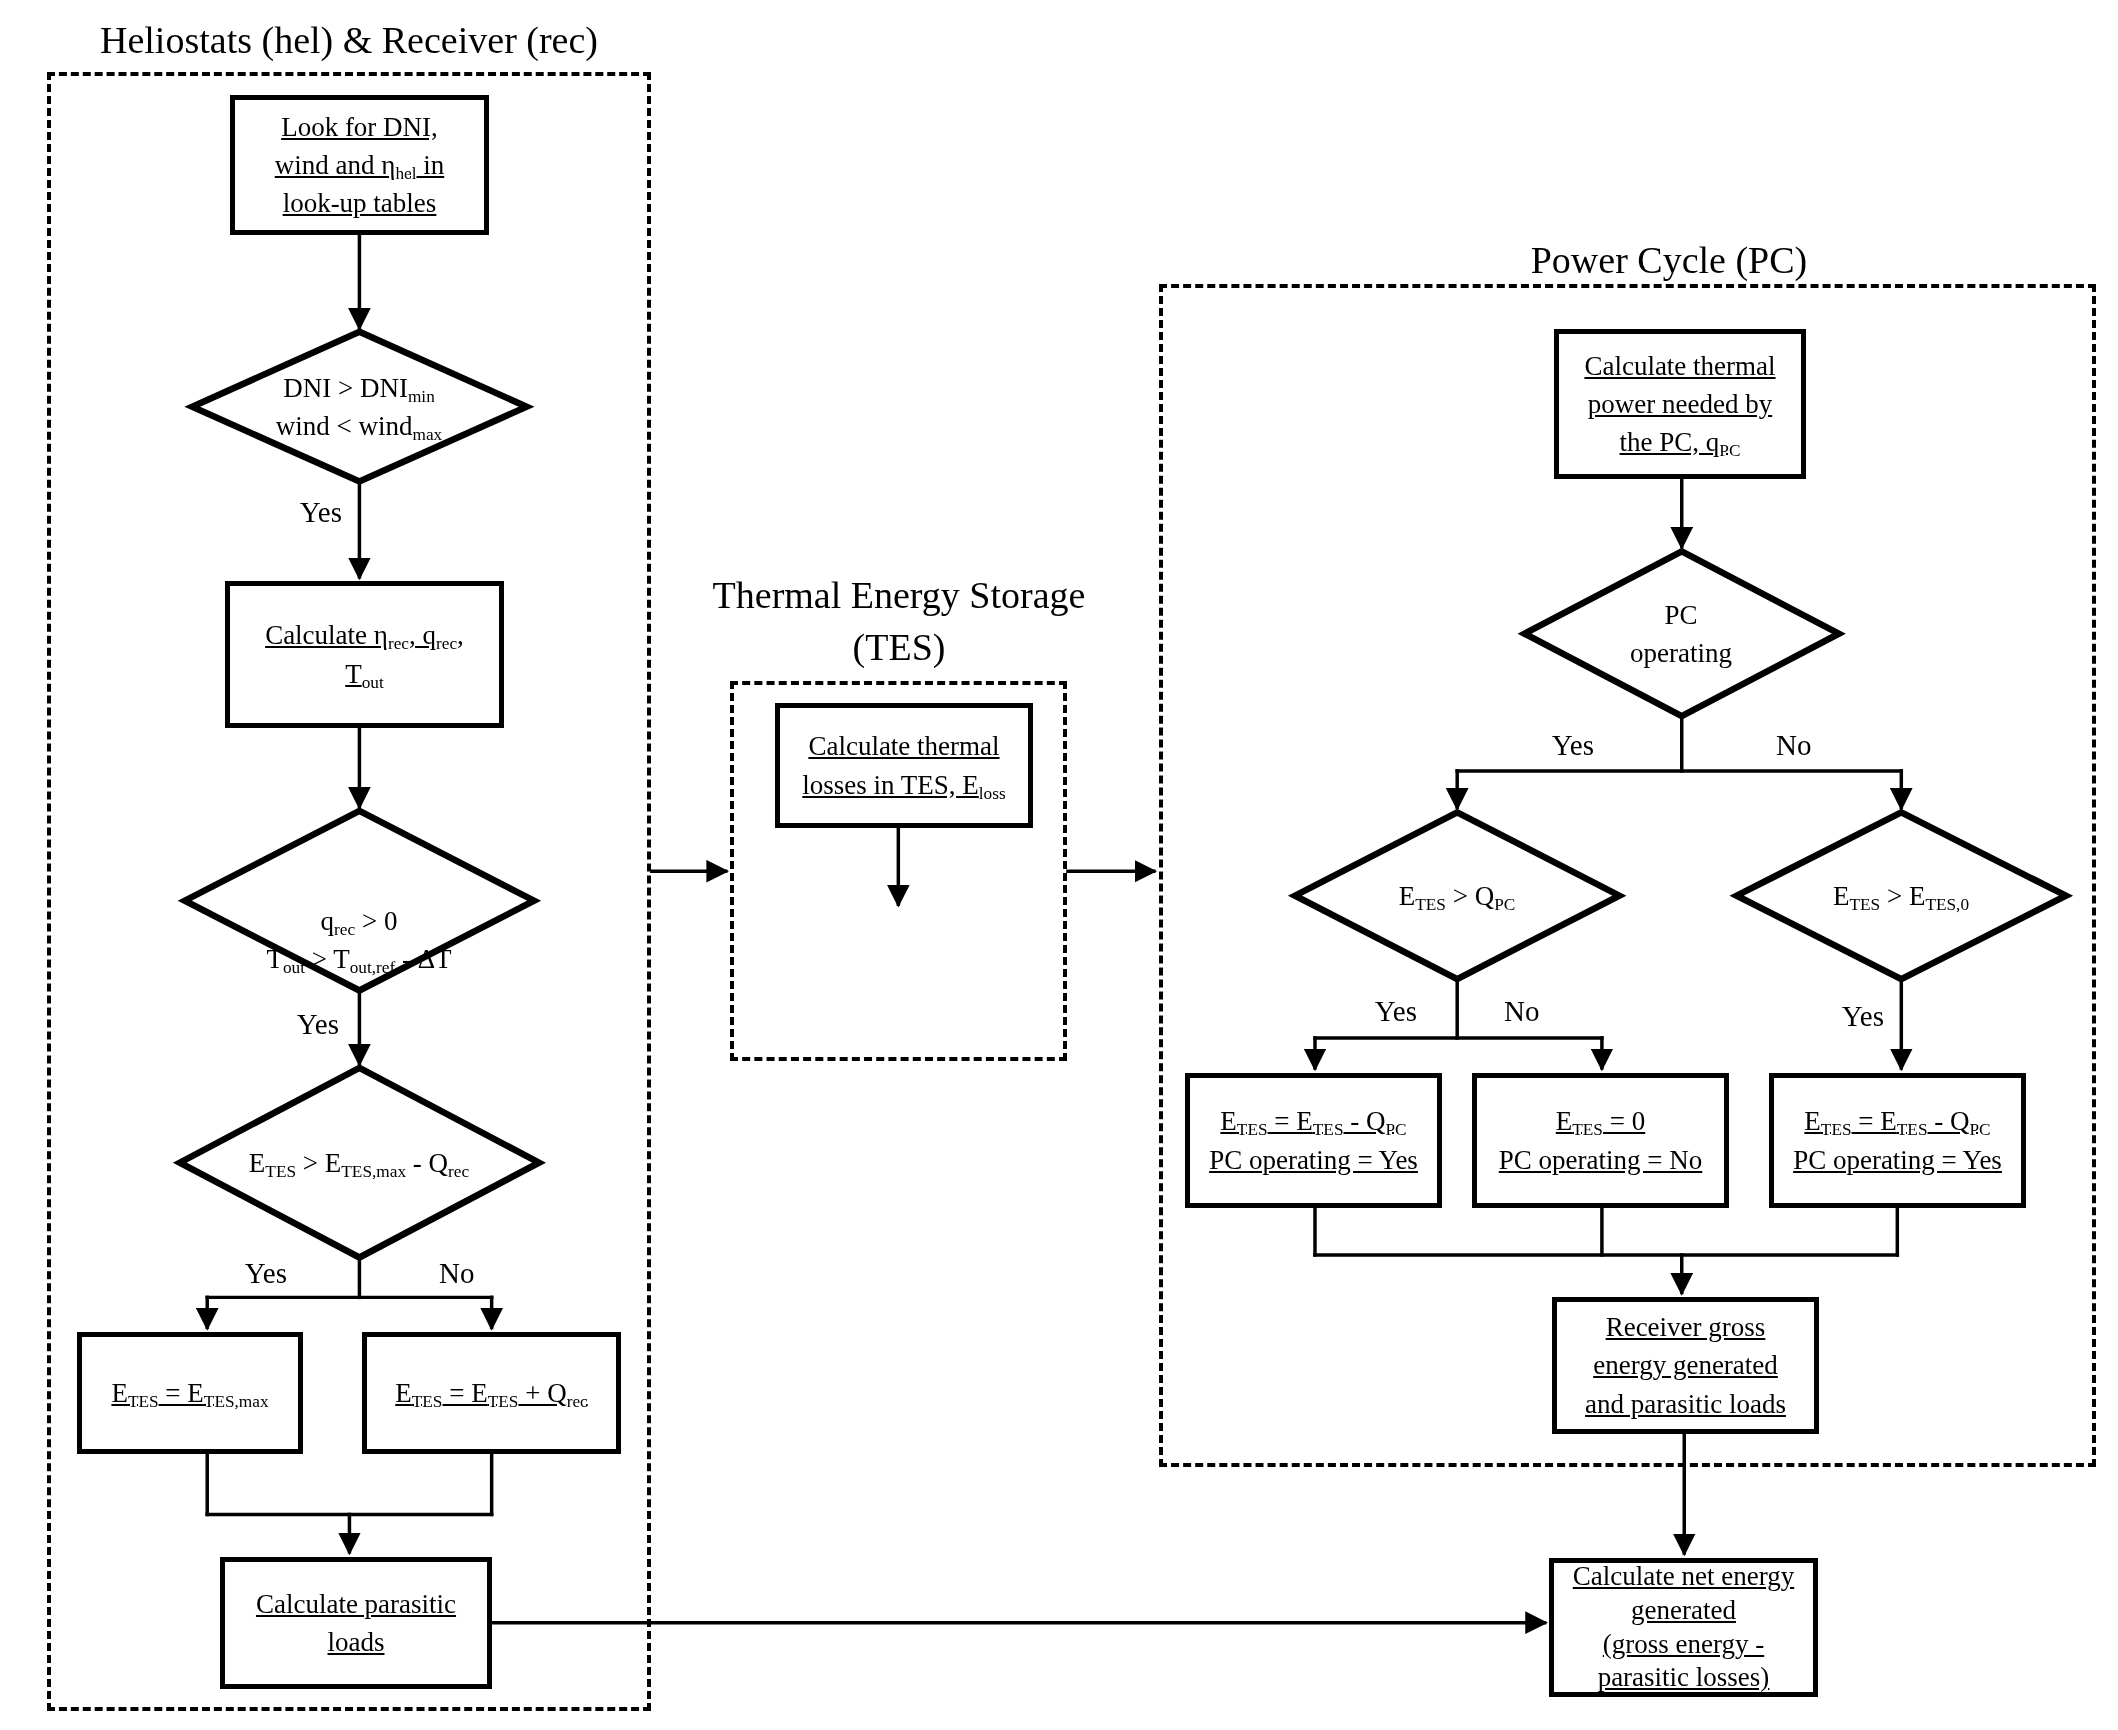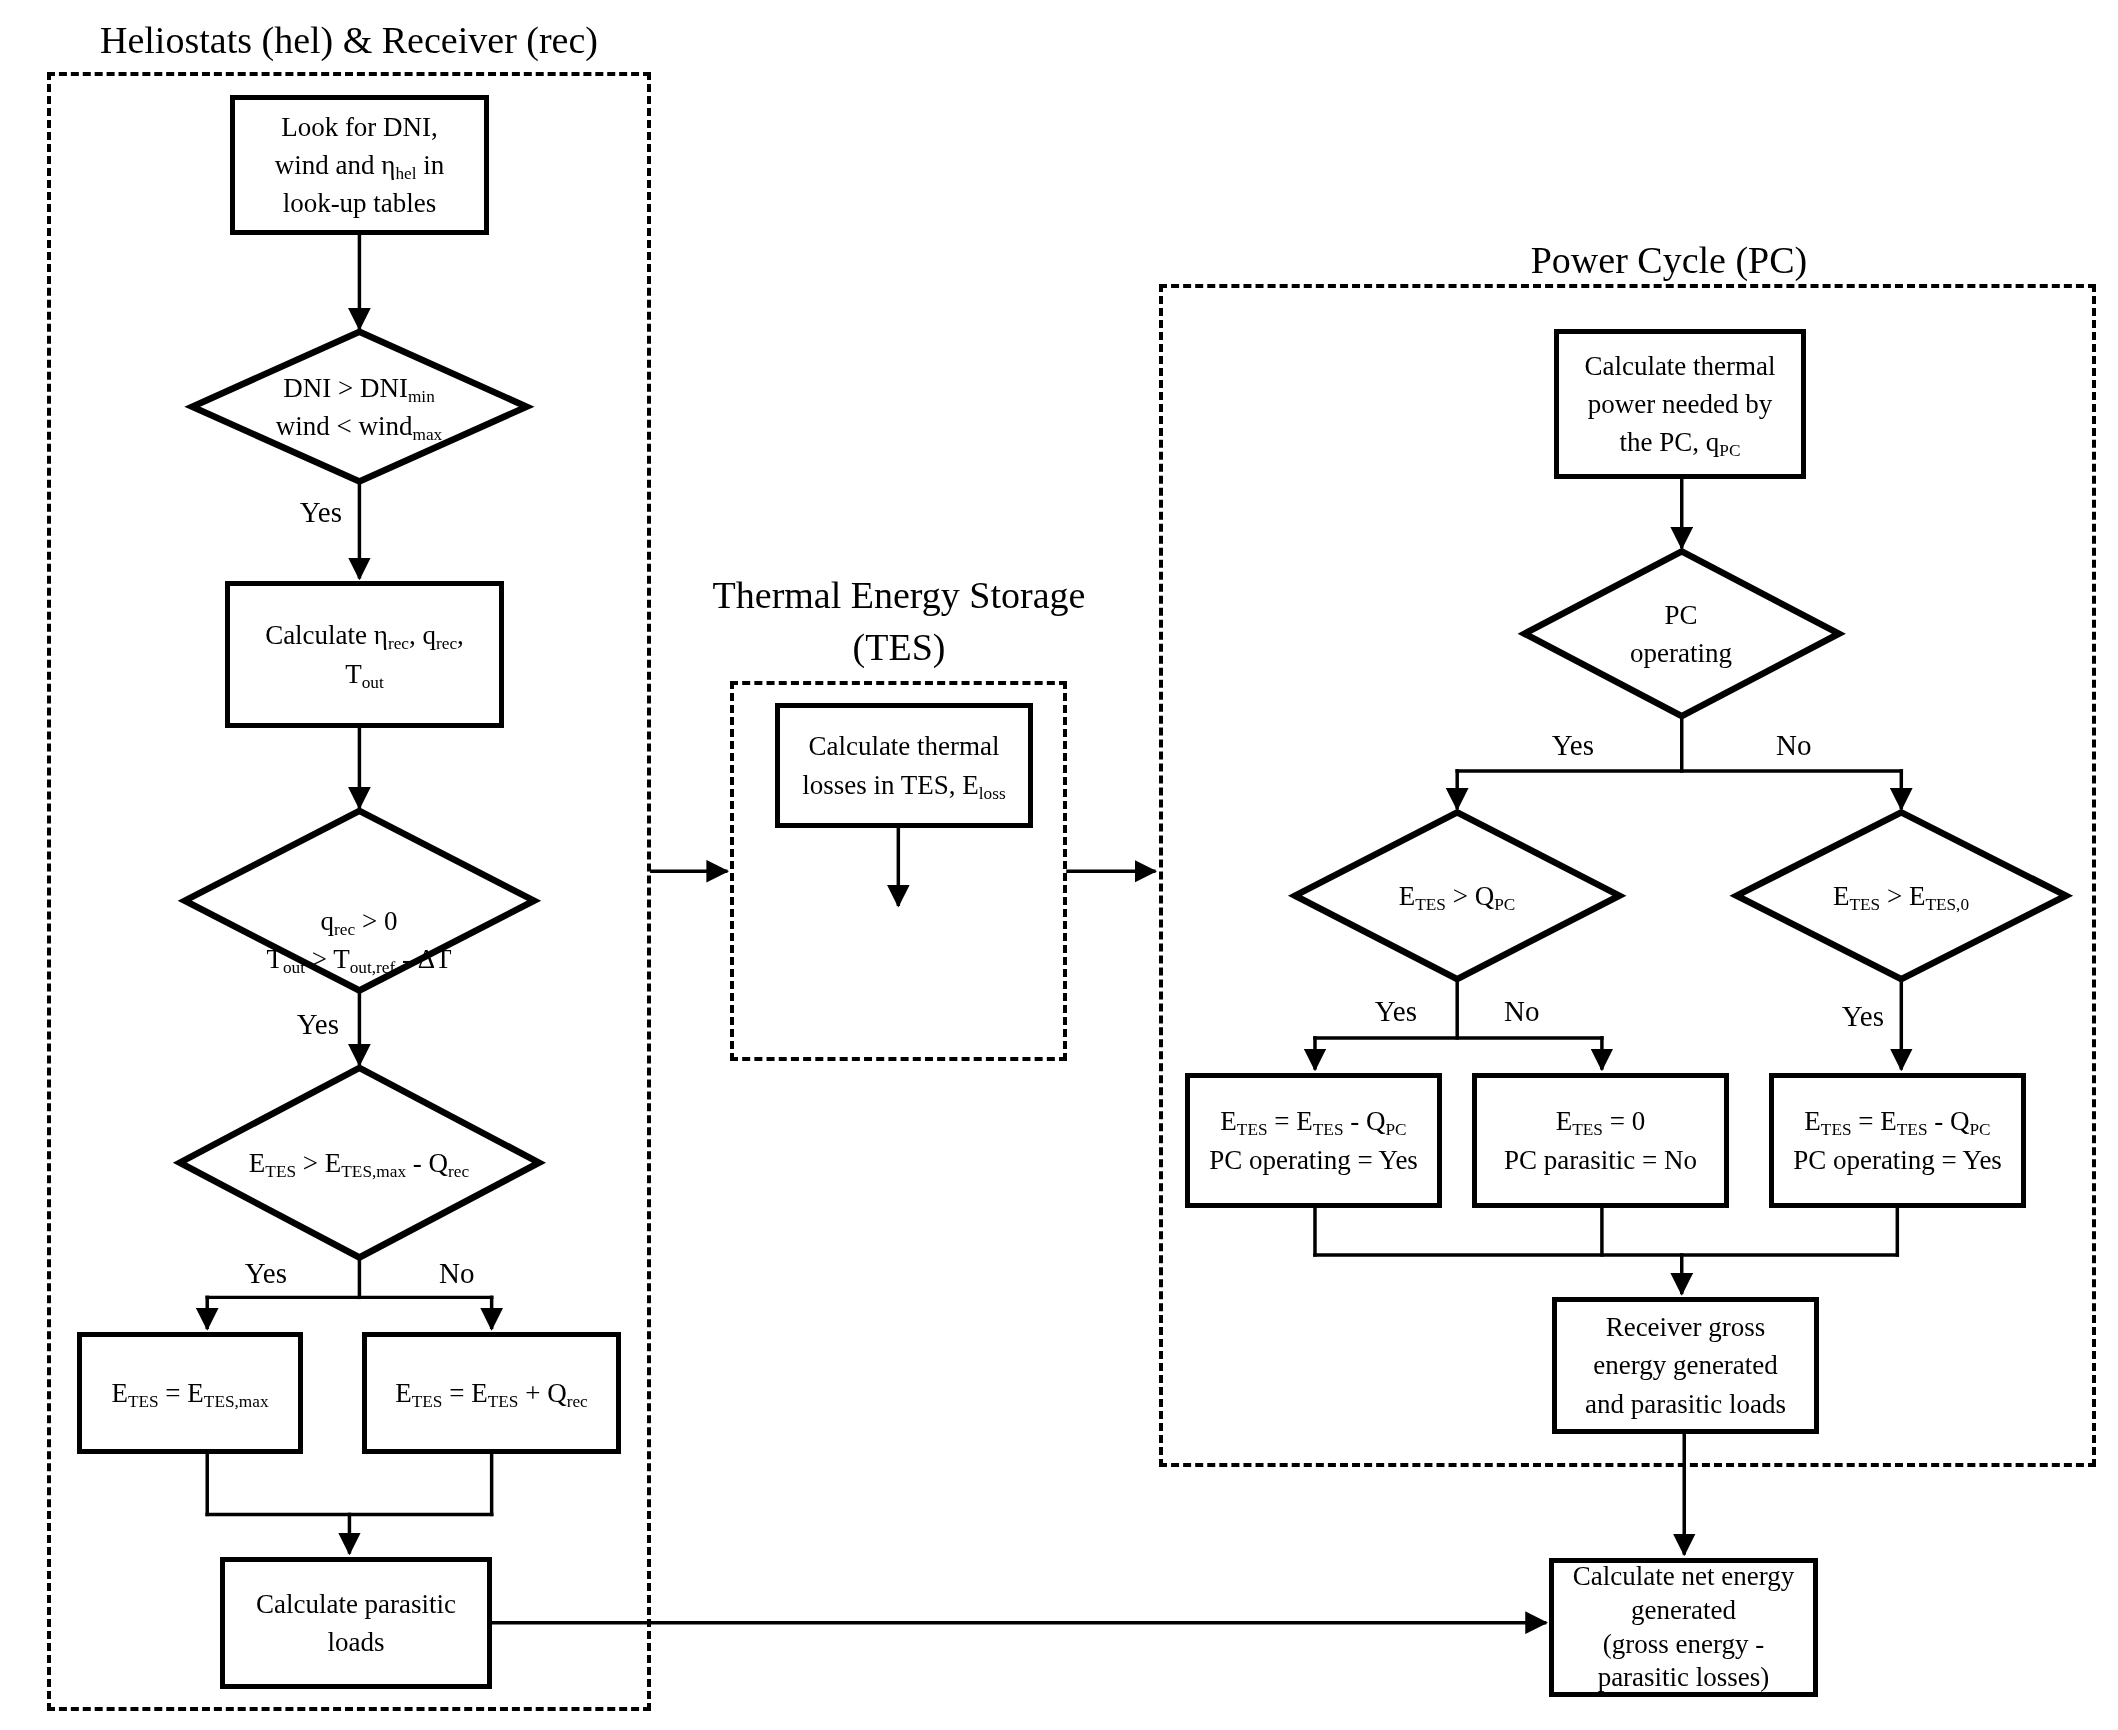--- a/index.html
+++ b/index.html
@@ -30,20 +30,21 @@
     position:absolute;
     border:5px solid #000;
     box-sizing:border-box;
     background:#fff;
     display:flex;
     flex-direction:column;
     justify-content:center;
     align-items:center;
     text-align:center;
     font-size:27px;
+    text-decoration:underline;
   }
   .tline{line-height:1.42;white-space:nowrap;}
   .tight .tline{line-height:1.25;}
   .dtext{
     position:absolute;
     transform:translate(-50%,-50%);
     text-align:center;
     font-size:27px;
   }
   .blabel{
@@ -156,21 +157,21 @@
       <div class="tline">Calculate thermal</div>
       <div class="tline">power needed by</div>
       <div class="tline">the PC, q<sub>PC</sub></div>
     </div>
   <div class="box" style="left:1185px;top:1073px;width:257px;height:135px;">
       <div class="tline">E<sub>TES</sub> = E<sub>TES</sub> - Q<sub>PC</sub></div>
       <div class="tline">PC operating = Yes</div>
     </div>
   <div class="box" style="left:1472px;top:1073px;width:257px;height:135px;">
       <div class="tline">E<sub>TES</sub> = 0</div>
-      <div class="tline">PC parasitic = No</div>
+      <div class="tline">PC operating = No</div>
     </div>
   <div class="box" style="left:1769px;top:1073px;width:257px;height:135px;">
       <div class="tline">E<sub>TES</sub> = E<sub>TES</sub> - Q<sub>PC</sub></div>
       <div class="tline">PC operating = Yes</div>
     </div>
   <div class="box" style="left:1552px;top:1297px;width:267px;height:137px;">
       <div class="tline">Receiver gross</div>
       <div class="tline">energy generated</div>
       <div class="tline">and parasitic loads</div>
     </div>

